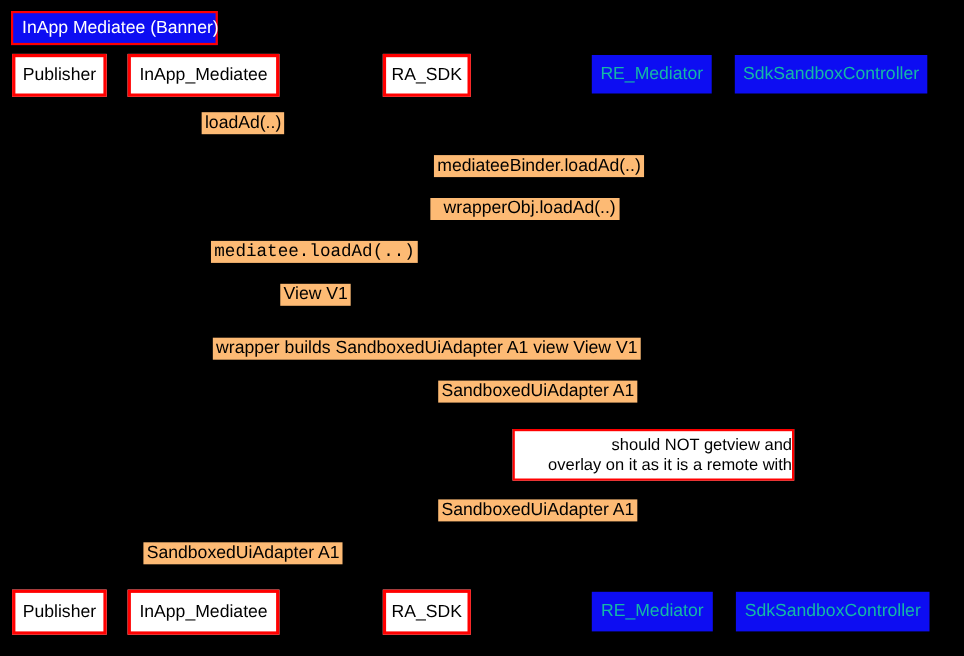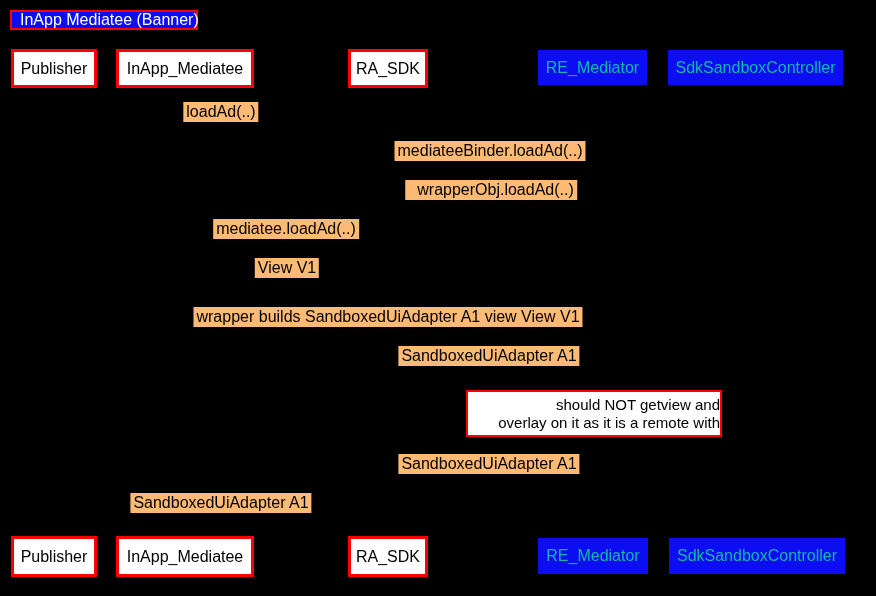--- a/index.html
+++ b/index.html
@@ -1,21 +1,21 @@
 <!DOCTYPE html>
 <html><head>
 <meta charset="utf-8">
 <style>
   html,body{margin:0;padding:0;background:#000;}
   .canvas{
     position:relative;width:876px;height:596px;background:#000000;
     font-family:"Liberation Sans", sans-serif;overflow:hidden;
   }
   .titlebox{
-    position:absolute;left:10px;top:10px;width:188px;height:20px;
+    position:absolute;left:10px;top:10px;width:188px;height:31px;
     box-sizing:border-box;background:#0d0df2;border:2px solid #ff0000;
     color:#ffffff;font-size:16px;display:flex;align-items:center;
     padding-left:8px;white-space:nowrap;
   }
   .actor{
     position:absolute;box-sizing:border-box;display:flex;
     align-items:center;justify-content:center;font-size:16px;white-space:nowrap;
   }
   .actor.red{background:#ffffff;border:3px solid #ff0000;color:#000000;}
   .actor.blue{background:#0d0df2;color:#14b8a6;}
@@ -32,22 +32,22 @@
   .b-rem{left:538px;top:538px;width:110px;height:36px;}
   .b-ssc{left:669px;top:538px;width:176px;height:36px;}
   
   .msg{
     position:absolute;transform:translateX(-50%);background:#fdba74;
     color:#000000;font-size:16px;line-height:18px;padding:1px 3px;
     white-space:nowrap;
   }
   .m1{left:221px;top:102px;}
   .m2{left:490px;top:141px;}
-  .m3{left:491px;top:180px;padding-left:12px;}
-  .m4{left:286px;top:219px;}
+  .m3{left:477px;top:180px;padding-left:12px;}
+  .m4{left:286px;top:219px;font-family:Liberation Mono, monospace;}
   .m5{left:287px;top:258px;}
   .m6{left:388px;top:307px;}
   .m7{left:489px;top:346px;}
   .m8{left:489px;top:454px;}
   .m9{left:221px;top:493px;}
   .note{
     position:absolute;left:466px;top:390px;width:256px;height:47px;
     box-sizing:border-box;background:#ffffff;border:2px solid #ff0000;
     color:#000000;font-size:15px;line-height:18px;text-align:right;
     display:flex;flex-direction:column;justify-content:center;

